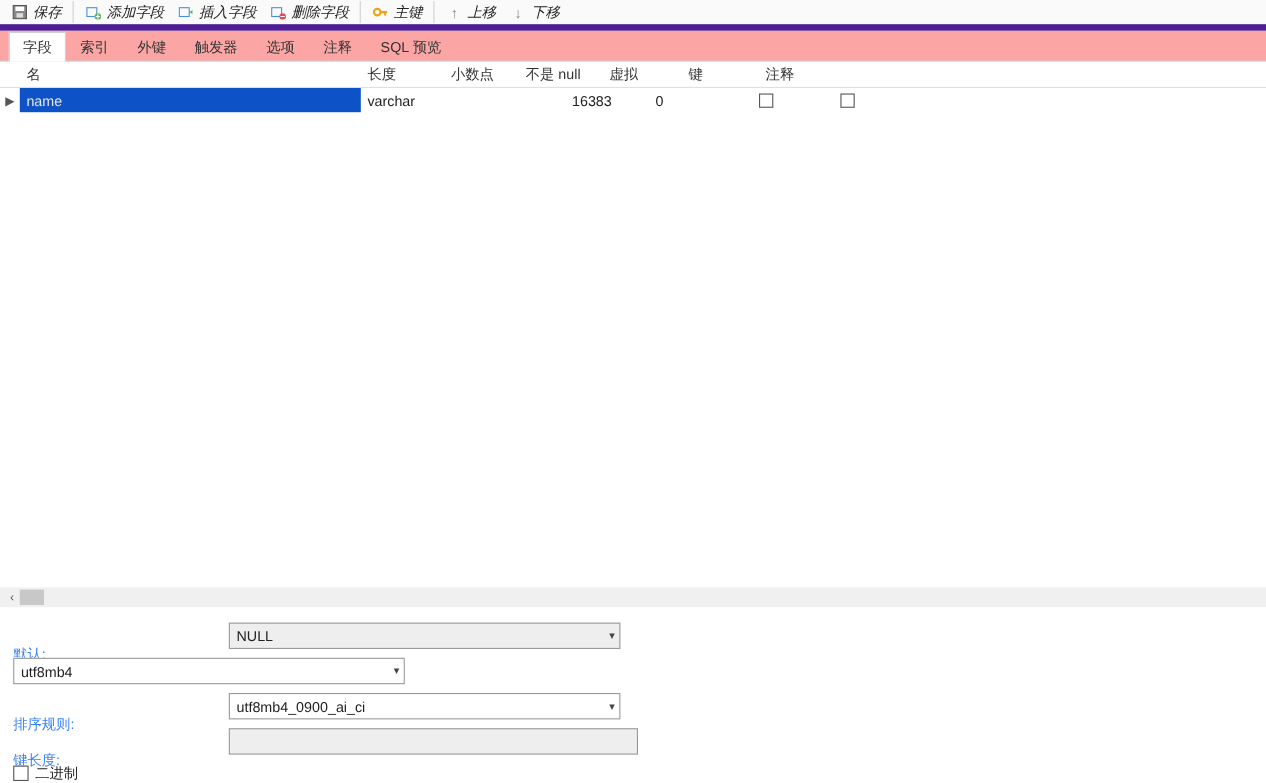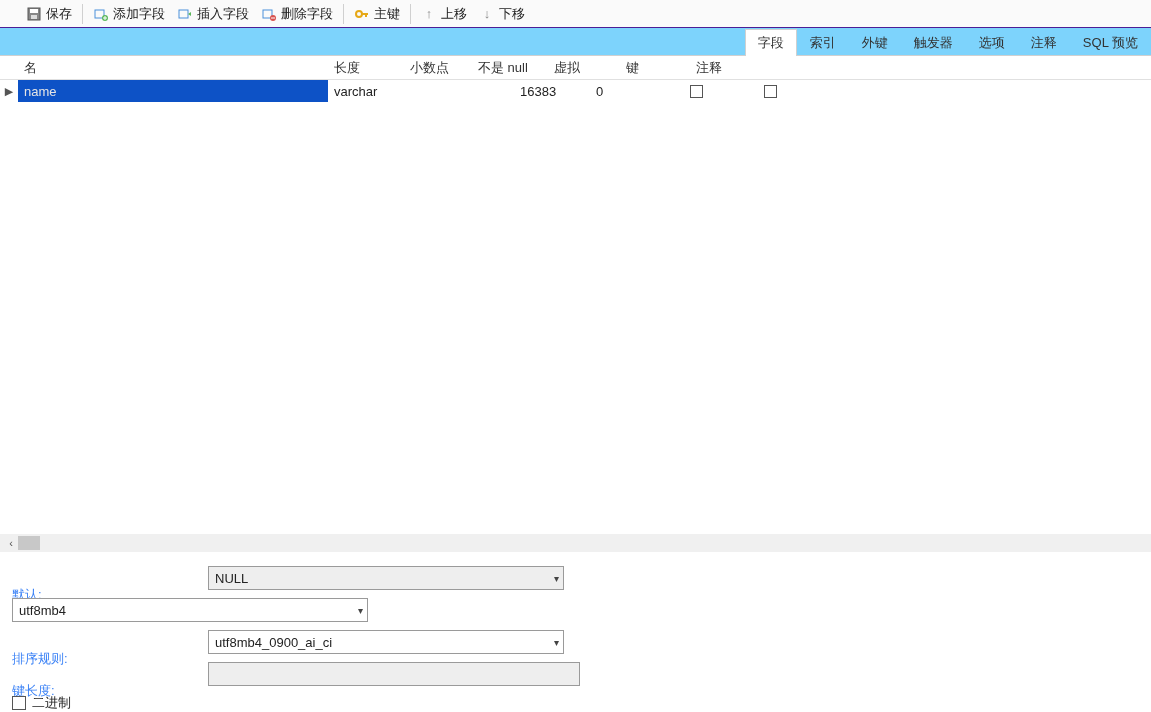--- a/index.html
+++ b/index.html
@@ -1,25 +1,25 @@
 <!DOCTYPE html>
 <html><head>
 <meta charset="utf-8">
 <style>
 * { box-sizing: border-box; margin: 0; padding: 0; font-family: "Microsoft YaHei", "Segoe UI", sans-serif; font-size: 13px; }
 body { width: 1151px; height: 712px; background: #fff; overflow: hidden; color: #222; }
 
 
-.toolbar { height: 28px; display: flex; align-items: center; border-bottom: 1px solid #4c1d95; background: #fafafa; padding-left: 20px; }
+.toolbar { height: 28px; display: flex; align-items: center; border-bottom: 6px solid #4c1d95; background: #fafafa; padding-left: 4px; font-style: italic; }
 .tb-btn { display: flex; align-items: center; height: 24px; padding: 0 6px; cursor: pointer; gap: 4px; }
 .tb-sep { width: 1px; height: 20px; background: #d0d0d0; margin: 0 4px; }
 .icon { width: 16px; height: 16px; display: inline-flex; align-items: center; justify-content: center; }
 
 
-.tabs { height: 28px; display: flex; align-items: flex-end; border-bottom: 1px solid #d0d0d0; background: #7dd3fc; padding-left: 8px; justify-content: flex-end; }
+.tabs { height: 28px; display: flex; align-items: flex-end; border-bottom: 1px solid #d0d0d0; background: #fca5a5; padding-left: 8px; }
 .tab { padding: 4px 12px; border: 1px solid transparent; border-bottom: none; cursor: pointer; position: relative; top: 1px; color: #333; }
 .tab.active { border-color: #d0d0d0; background: #fff; border-top: 1px solid #d0d0d0; }
 .tab.active::after { content:""; position:absolute; left:0; right:0; bottom:-1px; height:1px; background:#fff; }
 
 
 .grid { height: 478px; overflow: hidden; }
 .grid-header { display: flex; height: 24px; border-bottom: 1px solid #e0e0e0; background: #fff; padding-left:18px; }
 .col { padding: 3px 6px; color: #333; }
 .c-name { width: 310px; }
 .c-type { width: 186px; }

